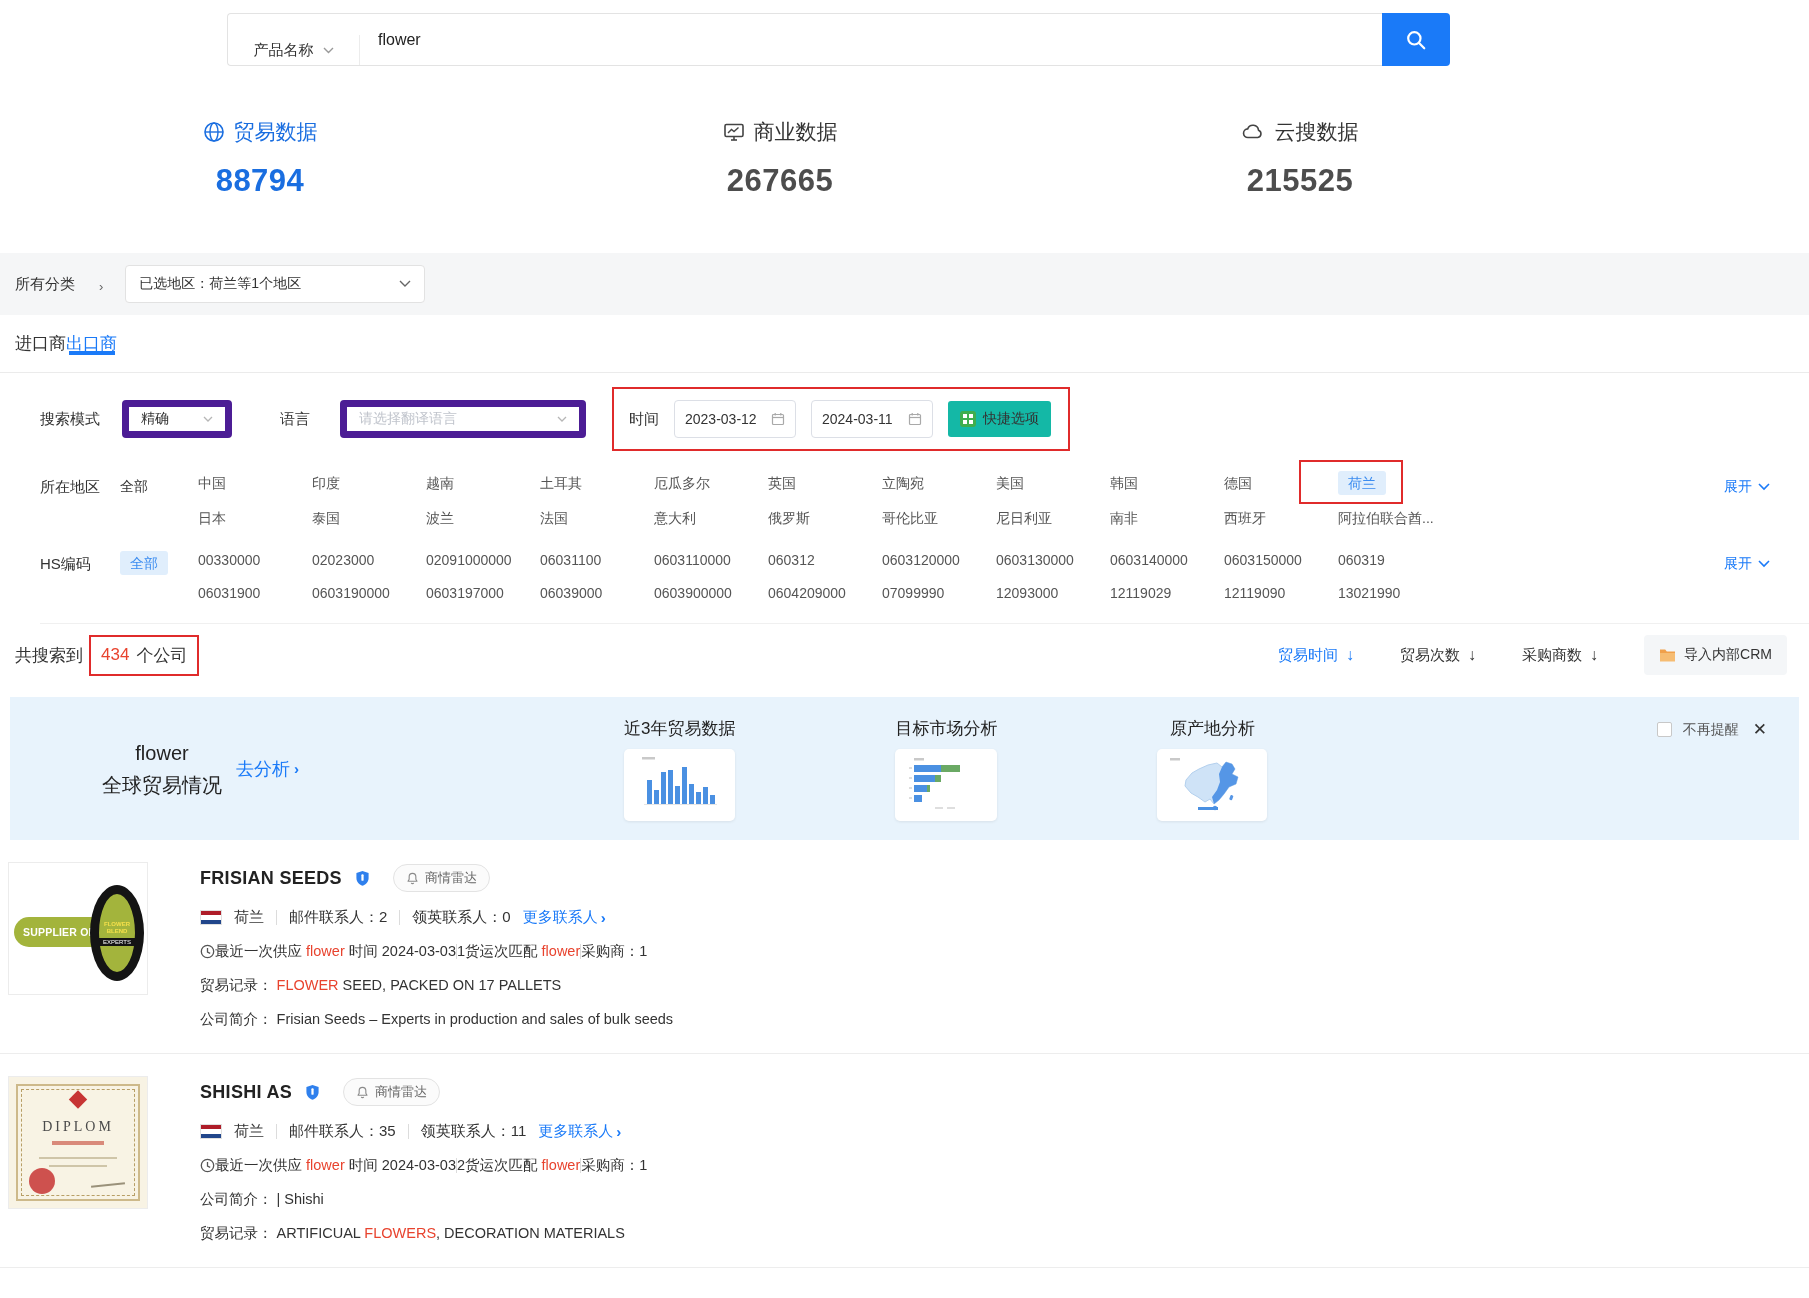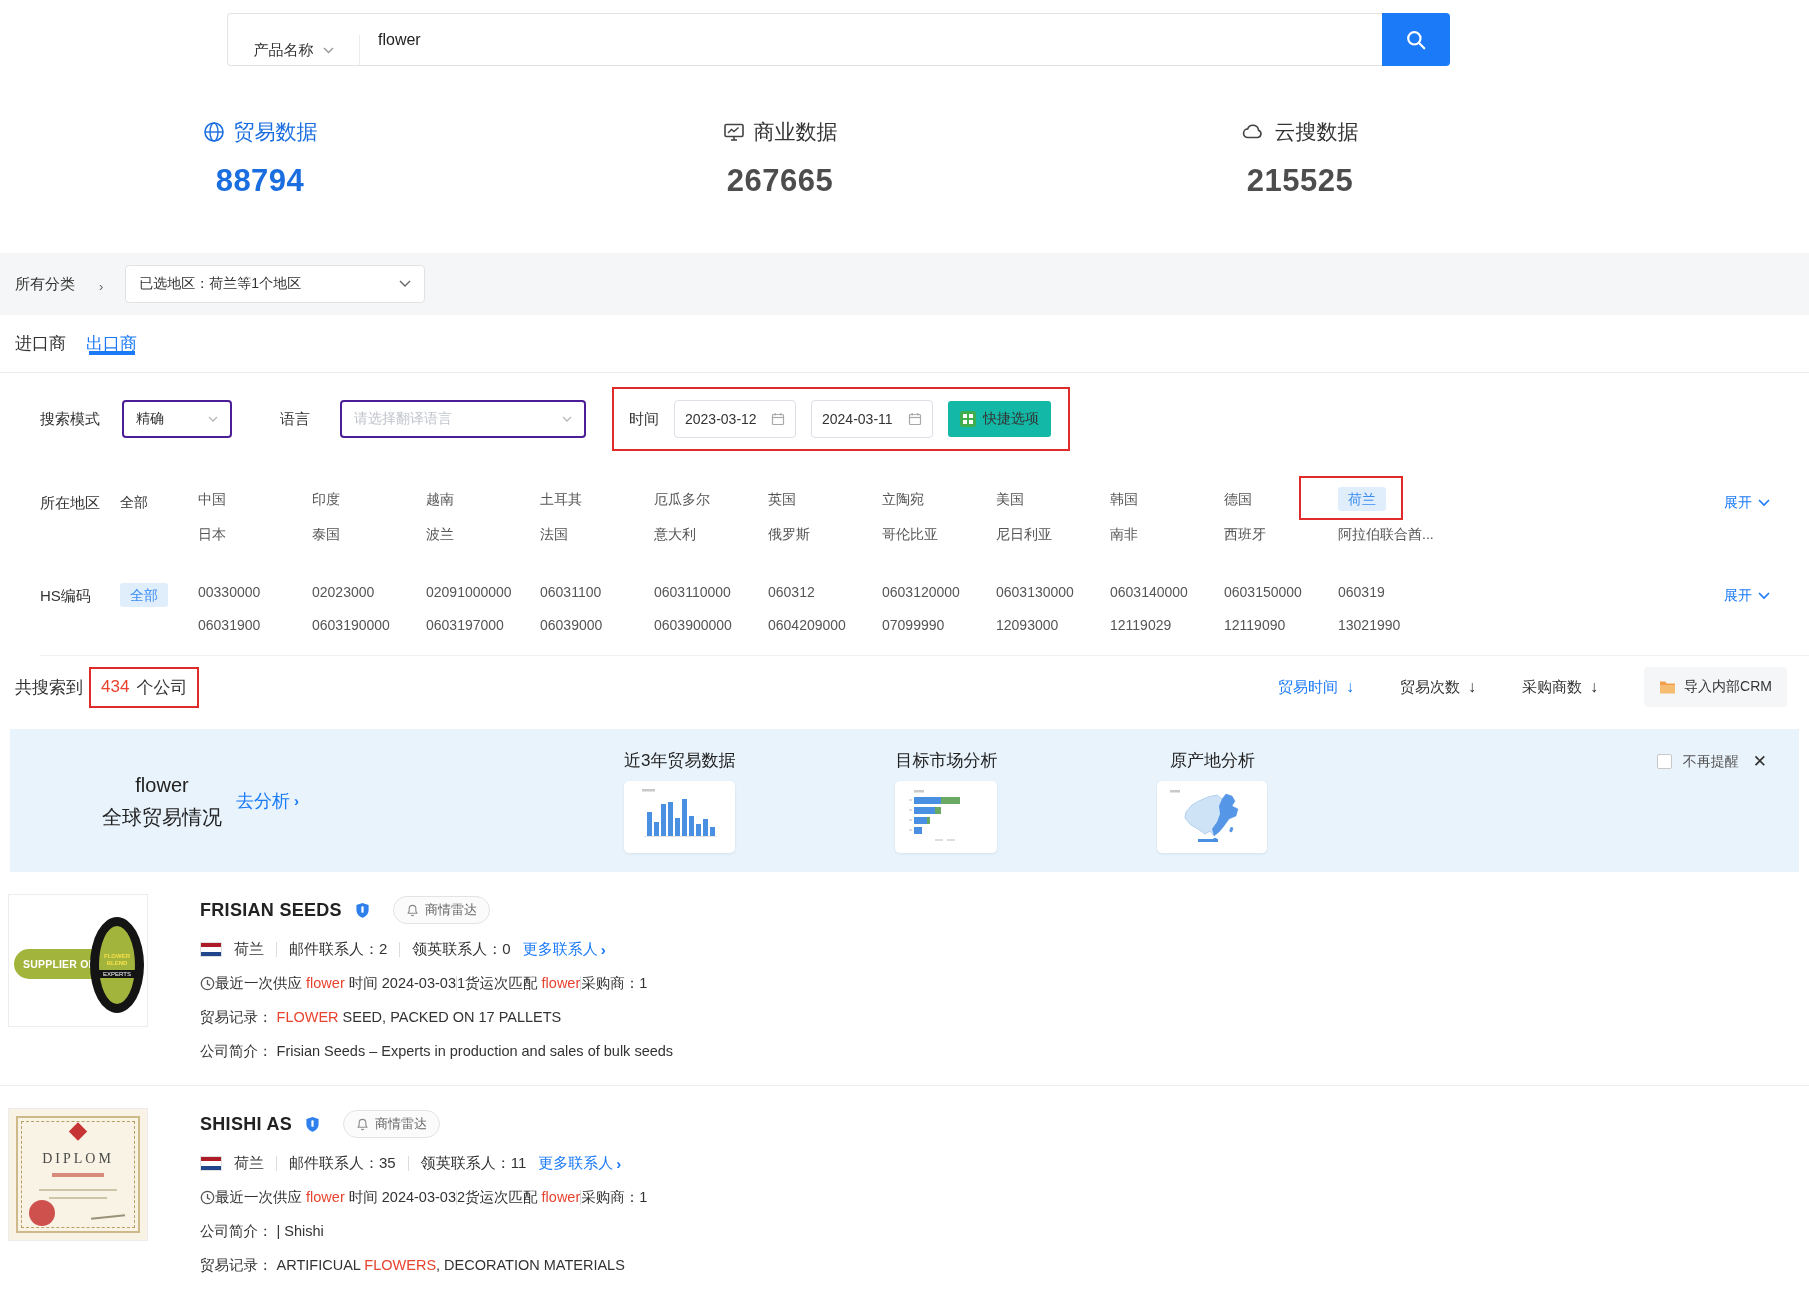--- a/index.html
+++ b/index.html
@@ -28,41 +28,41 @@
   .breadcrumb-bar { margin-top:54px; height:62px; background:#f5f6f7; display:flex; align-items:center; padding-left:15px; }
   .crumb { font-size:15px; color:#333; display:flex; align-items:flex-end; gap:24px; cursor:pointer; }
   .crumb .gt { color:#666; font-size:13px; }
   .region-dropdown { width:300px; height:38px; margin-left:22px; background:#fff; border:1px solid #e2e2e2;
     border-radius:4px; display:flex; align-items:center; justify-content:space-between; padding:0 13px;
     font-size:14px; color:#333; cursor:pointer; }
 
   
   .tabs { height:58px; border-bottom:1px solid #ebebeb; display:flex; align-items:center; padding-left:15px; }
   .tab { font-size:17px; color:#333; display:flex; align-items:center; position:relative; cursor:pointer; }
-  .tab.active { color:#1a7af8;margin-left:20px; }
+  .tab.active { color:#1a7af8; }
   .tab.active::after { content:""; position:absolute; bottom:0; left:50%; transform:translateX(-50%);
     width:46px; height:4px; background:#1a7af8; }
 
   
   .filters { padding-left:40px; }
   .mode-row { display:flex; align-items:center; margin-top:14px; }
   .f-label { font-size:15px; color:#333; }
-  .select-box { height:38px; border:2px solid #4c1d95; border-radius:4px; background:#fff;
+  .select-box { height:38px; border:7px solid #4c1d95; border-radius:4px; background:#fff;
     display:flex; align-items:center; justify-content:space-between; padding:8px 12px; font-size:14px; cursor:pointer; }
   .sel-mode { width:110px; margin-left:22px; }
   .sel-lang { width:246px; margin-left:30px; color:#c0c4cc; }
   .lang-label { margin-left:48px; }
   .time-annotation { display:flex; align-items:center; gap:15px; margin-left:26px;
     border:2px solid #e02b2b; padding:11px 17px 11px 15px; }
   .date-box { width:122px; height:38px; border:1px solid #dcdfe6; border-radius:4px; background:#fff;
     display:flex; align-items:center; justify-content:space-between; padding:0 10px; font-size:14px; color:#333; cursor:pointer; }
   .quick-btn { display:flex; align-items:center; gap:7px; background:#14b8a6; border:none; border-radius:3px;
     padding:9px 12px; font-size:14px; color:#333; cursor:pointer; }
 
-  .filter-row { display:flex; margin-top:40px; }
+  .filter-row { display:flex; margin-top:24px; }
   .filter-row .f-label { width:80px; flex-shrink:0; padding-top:3px; }
   .all-col { width:78px; flex-shrink:0; font-size:14px; padding-top:3px; color:#333; }
   .pill-blue { background:#e0eefc; color:#3b8cf0; padding:4px 10px; border-radius:3px; }
   .grid-wrap { flex:1; }
   .filter-grid { display:grid; grid-template-columns:repeat(11,114px); font-size:14px; color:#555; }
   .filter-grid + .filter-grid { margin-top:17px; }
   .grid-cell { cursor:pointer; white-space:nowrap; }
   .selected-region-cell { position:relative; }
   .selected-region-cell .pill-blue { position:relative; z-index:1; }
   .region-red-box { position:absolute; left:-39px; top:-15px; width:104px; height:44px;

